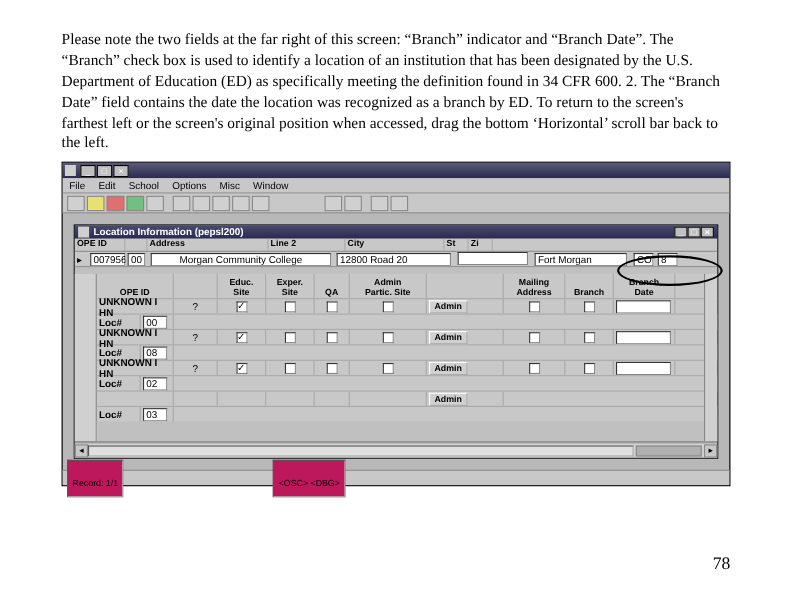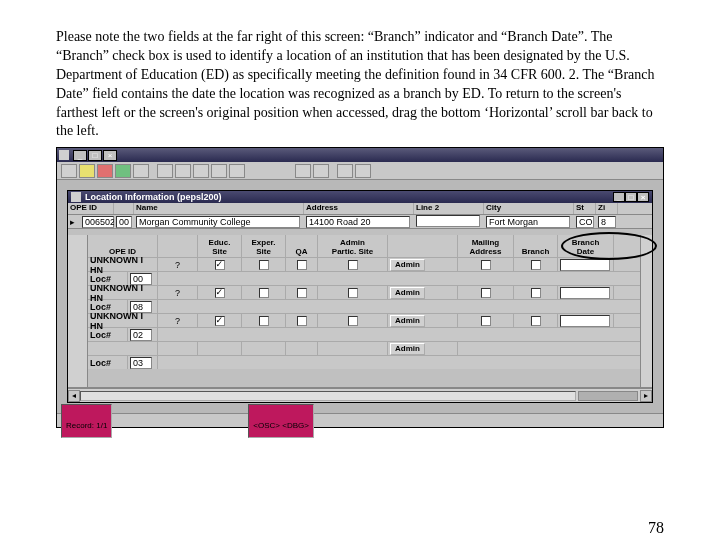--- a/index.html
+++ b/index.html
@@ -35,41 +35,49 @@
   .grow { display: flex; height: 14px; border-top: 1px solid #aaa; font-size: 9px; }
   .grow div { border-right: 1px solid #aaa; padding: 0 2px; display: flex; align-items: center; }
   .cb { width: 10px; height: 10px; background: #fff; border: 1px inset #888; display: inline-block; margin: 0 auto; position: relative; }
   .cb.ck::after { content: "✓"; position: absolute; font-size: 9px; left: 0; top: -2px; }
   .btn { background: #d0d0d0; border: 1px outset #fff; height: 12px; padding: 0 4px; font-size: 8px; font-weight: bold; }
   .scroll-v { position: absolute; right: 0; top: 0; bottom: 0; width: 12px; background: #d0d0d0; border-left: 1px solid #888; }
   .scroll-h { height: 14px; background: #d0d0d0; border-top: 1px solid #888; display: flex; align-items: center; }
   .status { height: 14px; background: #c8c8c8; display: flex; align-items: center; font-size: 8px; padding: 0 4px; gap: 8px; border-top: 1px solid #888; }
   .status .box { background: #be185d; border: 1px inset #aaa; padding: 16px 4px; height: 10px; line-height: 10px; }
   .ellipse { position: absolute; border: 2px solid #000; border-radius: 50%; width: 96px; height: 28px; }
-  .pagenum { position: absolute; right: 56px; bottom: 3px; font-size: 16px; }
+  .pagenum { position: absolute; right: 56px; bottom: 18px; font-size: 16px; }
   .arrow { width: 12px; height: 12px; background: #c8c8c8; border: 1px solid #888; text-align: center; font-size: 8px; line-height: 10px; }
   .thumb { flex: 0 0 60px; height: 10px; background: #b0b0b0; border: 1px solid #888; margin: 0 2px; }
   .track { flex: 1; height: 10px; background: #e0e0e0; border: 1px inset #aaa; }
   .lbl { font-size: 9px; font-weight: bold; }
 </style>
 </head>
 <body>
 
 <div class="page">
   <p class="para">Please note the two fields at the far right of this screen: “Branch” indicator and “Branch Date”. The “Branch” check box is used to identify a location of an institution that has been designated by the U.S. Department of Education (ED) as specifically meeting the definition found in 34 CFR 600. 2. The “Branch Date” field contains the date the location was recognized as a branch by ED. To return to the screen's farthest left or the screen's original position when accessed, drag the bottom ‘Horizontal’ scroll bar back to the left.</p>
 </div>
 
 <div class="app" style="position:relative;">
   <div class="titlebar">
     <span class="icon"></span>
     <div class="winbtns">
       <span class="winbtn">_</span>
       <span class="winbtn">□</span>
       <span class="winbtn">×</span>
     </div>
+  </div>
+  <div class="menubar">
+    <span>File</span>
+    <span>Edit</span>
+    <span>School</span>
+    <span>Options</span>
+    <span>Misc</span>
+    <span>Window</span>
   </div>
   <div class="toolbar">
     <span class="tbtn"></span>
     <span class="tbtn y"></span>
     <span class="tbtn r"></span>
     <span class="tbtn g"></span>
     <span class="tbtn"></span>
     <span class="tsep"></span>
     <span class="tbtn"></span>
     <span class="tbtn"></span>
@@ -97,33 +105,32 @@
       <span>Location Information (pepsl200)</span>
       <span class="sp"></span>
       <span class="winbtn" style="height:10px;width:12px;">_</span>
       <span class="winbtn" style="height:10px;width:12px;">□</span>
       <span class="winbtn" style="height:10px;width:12px;">×</span>
     </div>
 
     <div class="hdrrow">
       <div style="width:46px">OPE ID</div>
       <div style="width:20px"></div>
-      <div style="width:170px">Name</div>
       <div style="width:110px">Address</div>
       <div style="width:70px">Line 2</div>
       <div style="width:90px">City</div>
       <div style="width:22px">St</div>
       <div style="width:22px">Zi</div>
     </div>
     <div class="datarow">
       <div class="cell" style="width:12px;"><span>▸</span></div>
-      <div class="cell" style="width:34px;"><span class="fld" style="width:32px">006502</span></div>
+      <div class="cell" style="width:34px;"><span class="fld" style="width:32px">007956</span></div>
       <div class="cell" style="width:20px;"><span class="fld" style="width:16px">00</span></div>
-      <div class="cell" style="width:170px;"><span class="fld" style="width:164px">Morgan Community College</span></div>
-      <div class="cell" style="width:110px;"><span class="fld" style="width:104px">14100 Road 20</span></div>
+      <div class="cell" style="width:170px;text-align:center;"><span class="fld" style="width:164px">Morgan Community College</span></div>
+      <div class="cell" style="width:110px;"><span class="fld" style="width:104px">12800 Road 20</span></div>
       <div class="cell" style="width:70px;"><span class="fld" style="width:64px"></span></div>
       <div class="cell" style="width:90px;"><span class="fld" style="width:84px">Fort Morgan</span></div>
       <div class="cell" style="width:22px;"><span class="fld" style="width:18px">CO</span></div>
       <div class="cell" style="width:22px;"><span class="fld" style="width:18px">8</span></div>
     </div>
 
     <div style="height:6px;background:#c0c0c0;"></div>
 
     <div class="sec" style="position:relative;">
       <div class="leftbar"></div>

